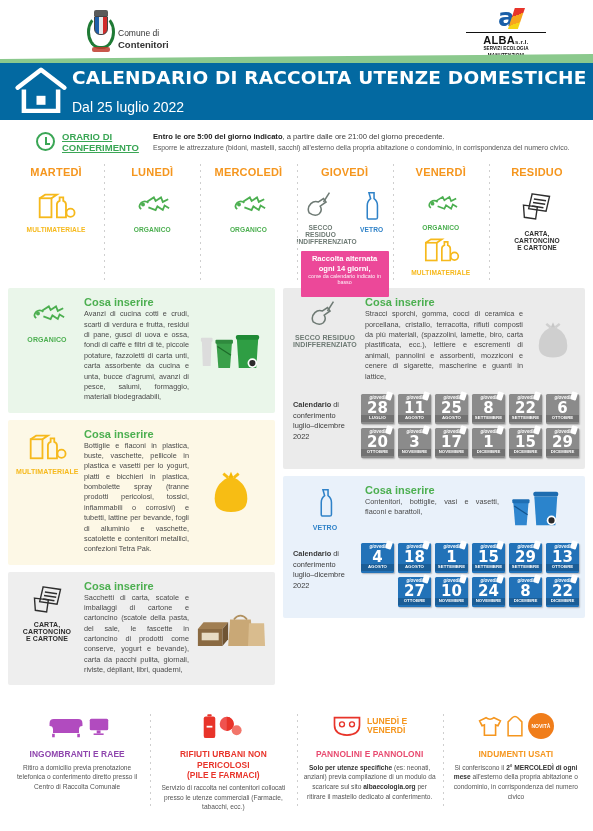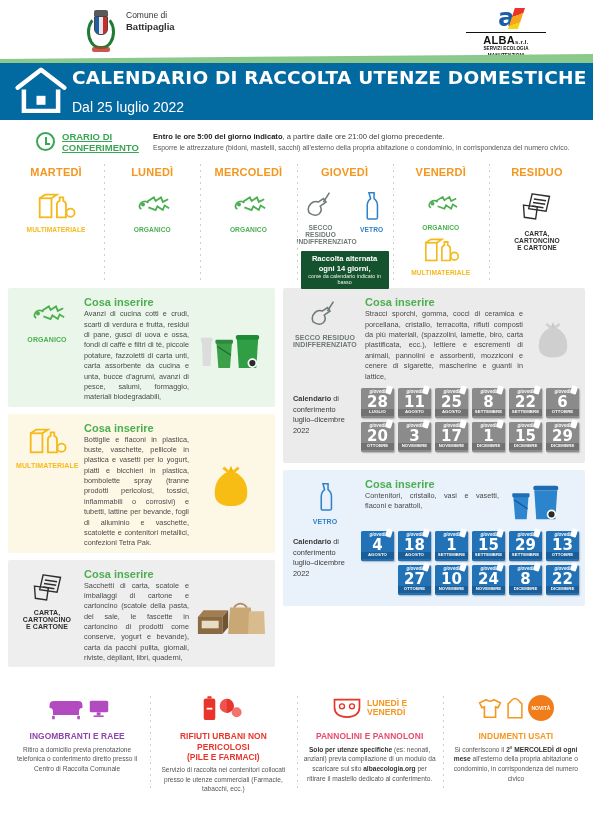--- a/index.html
+++ b/index.html
@@ -6,21 +6,21 @@
   body {
     width: 593px; height: 831px;
     background: #ffffff;
     font-family: "Liberation Sans", sans-serif;
     overflow: hidden;
     position: relative;
   }
 
   
   .logobar { height: 62px; display: flex; align-items: center; position: relative; }
-  .comune-logo { display: flex; align-items: flex-start; gap: 10px; margin-left: 86px; }
+  .comune-logo { display: flex; align-items: flex-end; gap: 2px; margin-left: 86px; }
   .crest { width: 30px; height: 42px; position: relative; }
   .crest .wreath {
     position: absolute; left: 1px; top: 5px; width: 28px; height: 34px;
     border: 3px solid #1f7a35; border-radius: 50%/55%;
     border-top-color: transparent;
   }
   .crest .shield {
     position: absolute; left: 8px; top: 6px; width: 14px; height: 19px;
     background: linear-gradient(90deg, #1f5fa9 33%, #e8e8e8 33%, #e8e8e8 66%, #d02b2b 66%);
     border-radius: 1px 1px 6px 6px; border: 1px solid #444;
@@ -95,32 +95,32 @@
   .day-items { margin-top: 13px; }
   .mat-label { font-size: 6.6px; font-weight: 800; letter-spacing: .1px; margin-top: 2px; }
   .mat-organico { color: #4caf50; }
   .mat-multi { color: #f6b91c; }
   .mat-secco { color: #6e7a74; }
   .mat-vetro { color: #2f82c8; }
   .mat-carta { color: #2e2e2e; }
   .gio-split { display: flex; justify-content: center; gap: 6px; align-items: flex-start; }
   .gio-cell { width: 50%; }
   .alt-badge {
-    background: #14532d; color: #fff; border-radius: 1px; margin: 6px 4px 0 4px;
-    padding: 3px 2px 3px 2px; line-height: 1.2;
+    background: #ec4899; color: #fff; border-radius: 1px; margin: 6px 4px 0 4px;
+    padding: 3px 2px 11px 2px; line-height: 1.2;
   }
   .alt-badge .b1 { font-size: 7.6px; font-weight: 800; }
   .alt-badge .b2 { font-size: 5.4px; font-weight: 400; opacity: .92; }
 
   
   .body-wrap { display: flex; padding: 6px 8px 0 8px; gap: 8px; }
   .colL { width: 292px; }
   .colR { flex: 1; }
 
-  .card { border-radius: 2px; padding: 8px 8px 4px 8px; margin-bottom: 7px; display: flex; gap: 6px; }
+  .card { border-radius: 2px; padding: 8px 8px 10px 8px; margin-bottom: 7px; display: flex; gap: 6px; }
   .card-organico { background: #eaf6ea; }
   .card-multi { background: #fdf8e6; }
   .card-carta { background: #eeeeee; }
   .card-secco { background: #ebebeb; }
   .card-vetro { background: #e9f1fa; }
 
   .card-ico { width: 62px; flex: none; text-align: center; padding-top: 4px; }
   .card-ico .mat-label { font-size: 7px; margin-top: 3px; }
   .card-main { flex: 1; }
   .ci-title { font-size: 11px; font-weight: 700; color: #4caf50; margin-bottom: 1px; }
@@ -183,21 +183,21 @@
 <div class="logobar">
   <div class="comune-logo">
     <div class="crest">
       <div class="wreath"></div>
         <div class="crown"></div>
         <div class="shield"></div>
         <div class="ribbon"></div>
     </div>
     <div class="comune-txt">
       <div class="l1">Comune di</div>
-      <div class="l2">Battipaglia</div>
+      <div class="l2">Contenitori</div>
     </div>
   </div>
   <div class="alba-logo">
     <div class="alba-mark">
       <span class="alba-a">a</span>
       <span class="alba-swoosh"></span>
     </div>
     <div class="alba-name">
       <span>ALBA</span><span class="srl">s.r.l.</span>
     </div>
@@ -569,21 +569,21 @@
       <div class="card-ico" style="width:68px">
         <svg viewBox="0 0 20 34" width="17" height="29">
             <g fill="none" stroke="#2f82c8" stroke-width="1.8">
               <path d="M7 2 l6 0 l0 7 q4 3 4 8 l0 14 q0 2-2 2 l-8 0 q-2 0-2-2 l0-14 q0-5 4-8 z"></path>
             </g>
           </svg>
         <div class="mat-label mat-vetro">VETRO</div>
       </div>
       <div class="card-main">
         <div class="ci-title">Cosa inserire</div>
-        <div class="ci-body">Contenitori, cristallo, vasi e vasetti, flaconi e barattoli,</div>
+        <div class="ci-body">Contenitori, bottiglie, vasi e vasetti, flaconi e barattoli,</div>
       </div>
       <div class="card-pic">
         <svg viewBox="0 0 66 46" width="64" height="44">
           <path d="M4 18 l16 0 l-2 24 l-12 0z" fill="#2f86cf"></path>
             <rect x="3" y="15" width="18" height="4" rx="1" fill="#1f6fb4"></rect>
           <path d="M5 22 l14 9" stroke="#14558f" stroke-width="1.3" fill="none"></path>
           <path d="M26 12 l24 0 l-2 30 l-20 0z" fill="#2b84cc"></path>
             <rect x="25" y="7" width="26" height="5" rx="2" fill="#1d6cb0"></rect>
           <circle cx="44" cy="37" r="5" fill="#fff"></circle>
             <circle cx="44" cy="37" r="3.2" fill="#2b2b2b"></circle>

